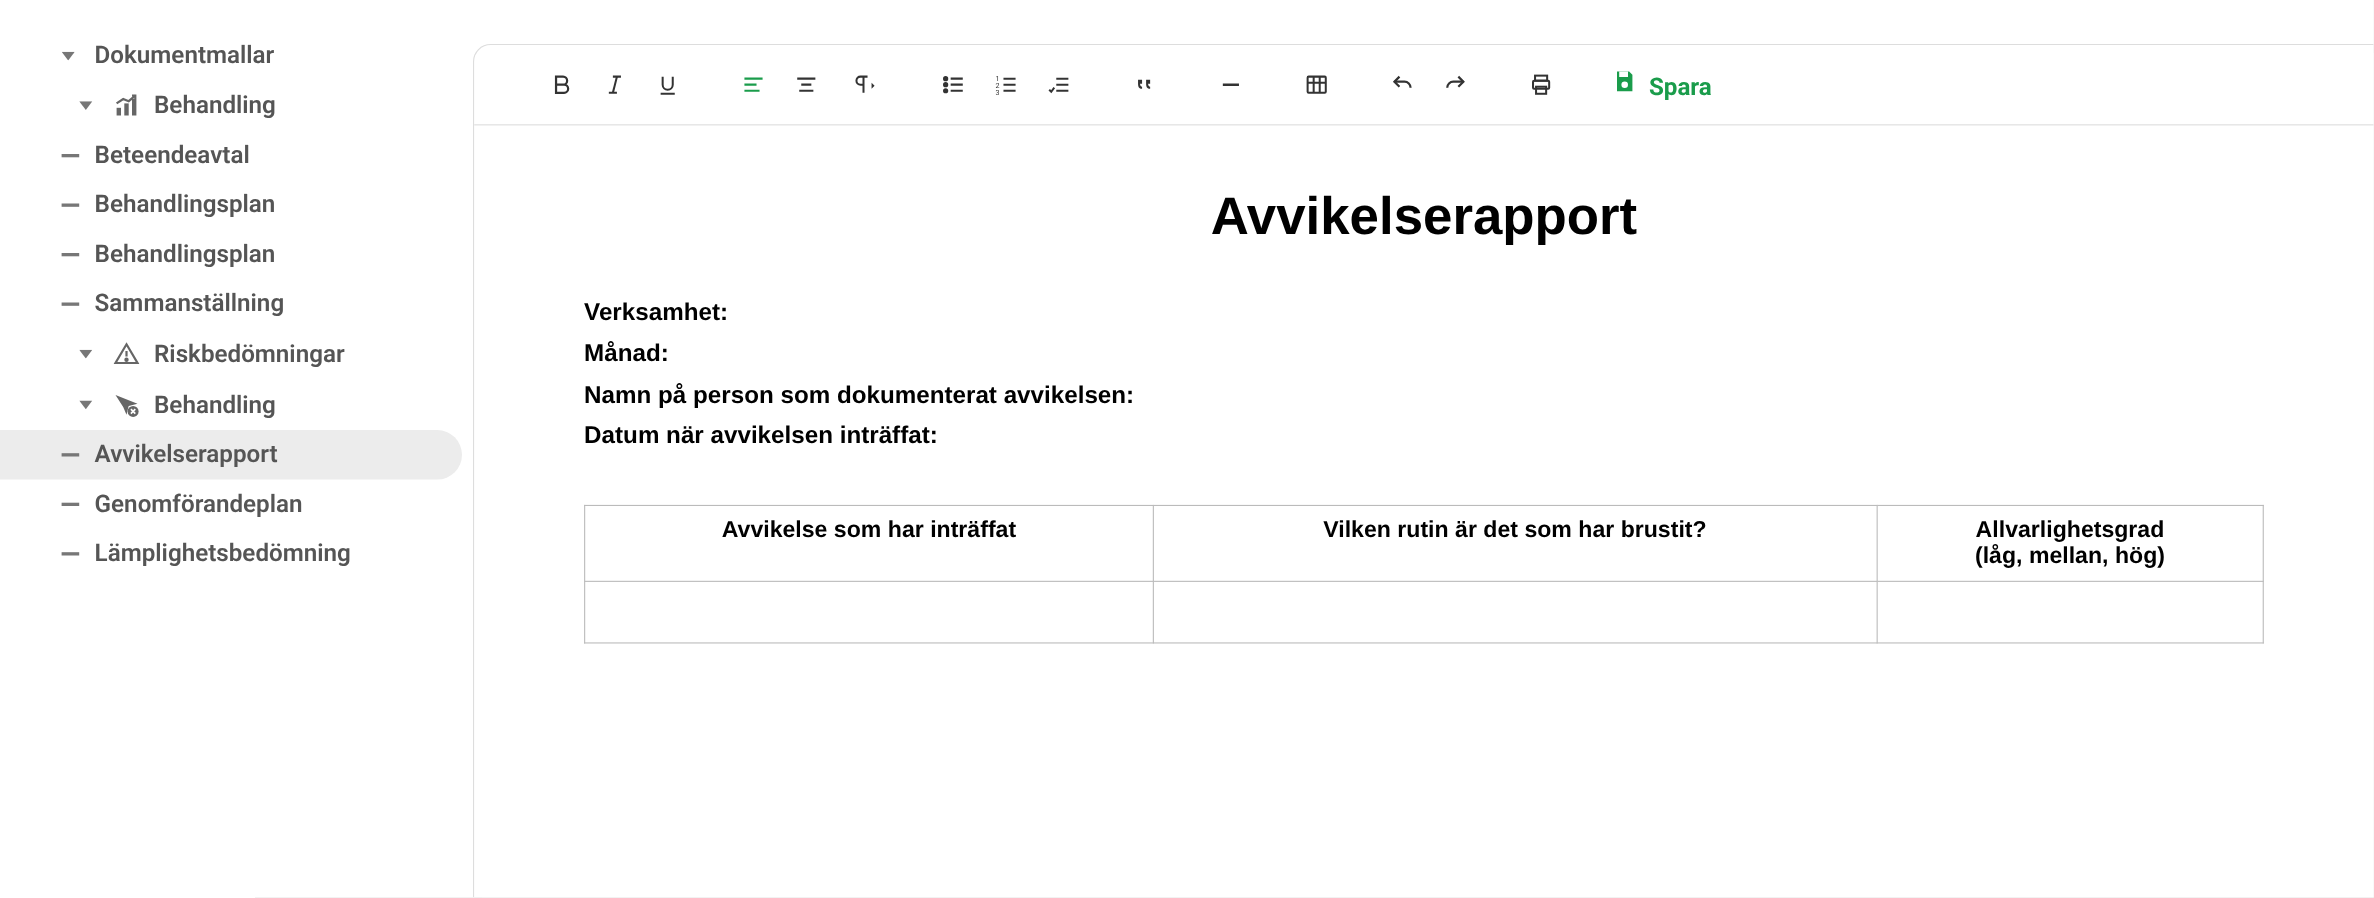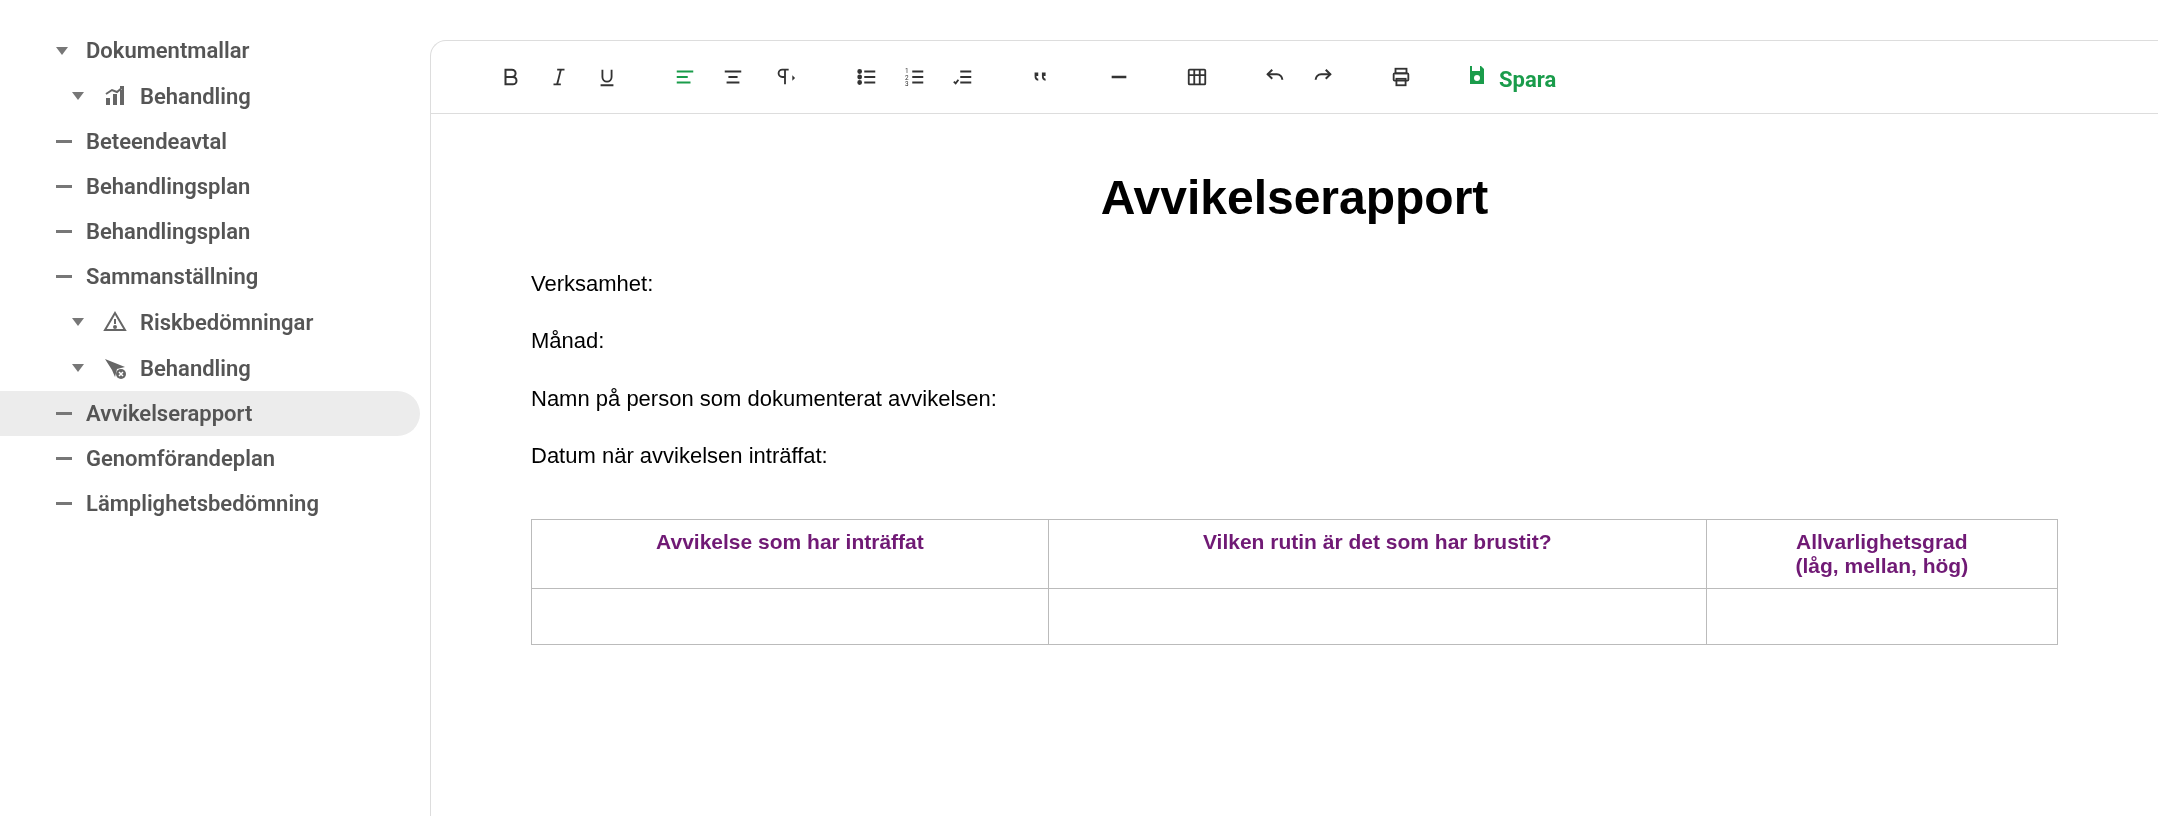--- a/index.html
+++ b/index.html
@@ -107,37 +107,36 @@
 .doc h1 {
   text-align: center;
   font-size: 48px;
   font-weight: 700;
   color: #000;
   margin-bottom: 40px;
   font-family: Arial, sans-serif;
 }
 .field-line {
   font-size: 22px;
-  font-weight: 400;
+  font-weight: 700;
   color: #000;
   line-height: 1.7;
   font-family: Arial, sans-serif;
-  margin-top: 20px;
 }
 .doc-table {
   width: 100%;
   border-collapse: collapse;
   margin-top: 44px;
   font-family: Arial, sans-serif;
 }
 .doc-table td, .doc-table th {
   border: 1px solid #bbb;
   padding: 10px 14px;
   font-size: 21px;
-  color: #701a75;
+  color: #000000;
   vertical-align: top;
 }
 .doc-table th {
   font-weight: 700;
   text-align: center;
 }
 .doc-table th .sub { font-weight: 700; display: block; }
 .doc-table td { height: 56px; }
 </style>
 </head>

